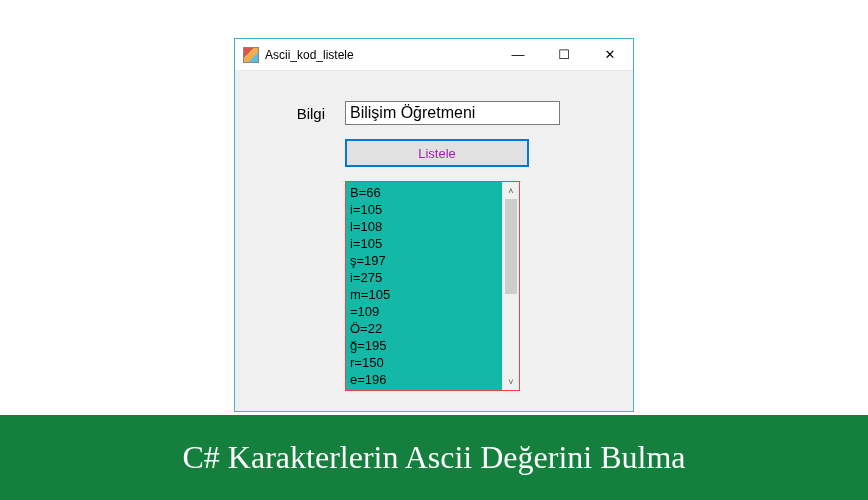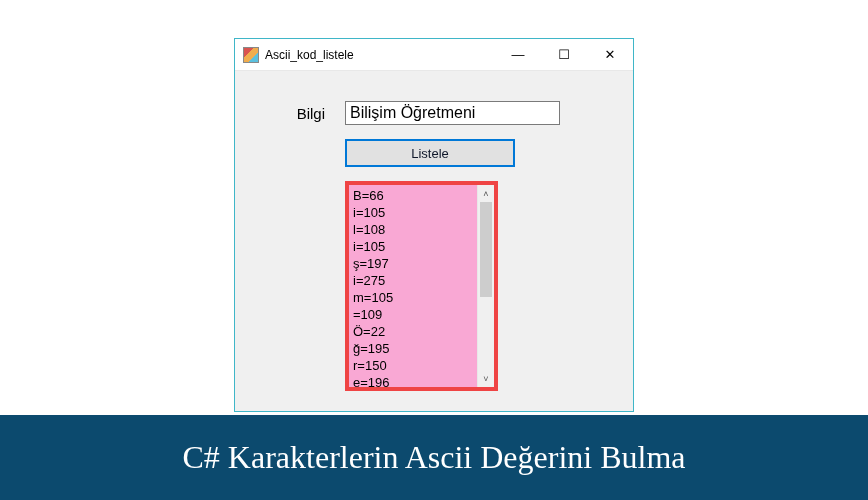--- a/index.html
+++ b/index.html
@@ -80,39 +80,39 @@
     .text-input {
       width: 215px;
       height: 24px;
       border: 1px solid #7a7a7a;
       background: #ffffff;
       font-size: 16px;
       padding: 2px 4px;
       font-family: "Segoe UI", Tahoma, sans-serif;
     }
     .btn-listele {
-      width: 170px;
+      width: 184px;
       height: 28px;
       margin-left: 80px;
       margin-bottom: 14px;
       background: #e1e1e1;
       border: 2px solid #0078d7;
       font-size: 13px;
-      color: #0f172a;
+      color: #a21caf;
       display: flex;
       align-items: center;
       justify-content: center;
       cursor: default;
     }
     .listbox-wrap {
       margin-left: 80px;
-      width: 153px;
+      width: 175px;
       height: 210px;
-      background: #f9a8d4;
-      border: 4px solid #ef4444;
+      background: #14b8a6;
+      border: 1px solid #ef4444;
       display: flex;
       position: relative;
     }
     .listbox {
       flex: 1;
       padding: 2px 4px;
       font-size: 13px;
       line-height: 17px;
       overflow: hidden;
       color: #000;
@@ -142,21 +142,21 @@
       top: 0;
       left: 2px;
       right: 2px;
       height: 95px;
       background: #cdcdcd;
     }
     .banner {
       position: absolute;
       left: 0; right: 0; bottom: 0;
       height: 85px;
-      background: #0c4a6e;
+      background: #15803d;
       display: flex;
       align-items: center;
       justify-content: center;
     }
     .banner-text {
       color: #ffffff;
       font-size: 32px;
       font-family: Georgia, "Times New Roman", serif;
       font-weight: 400;
     }

